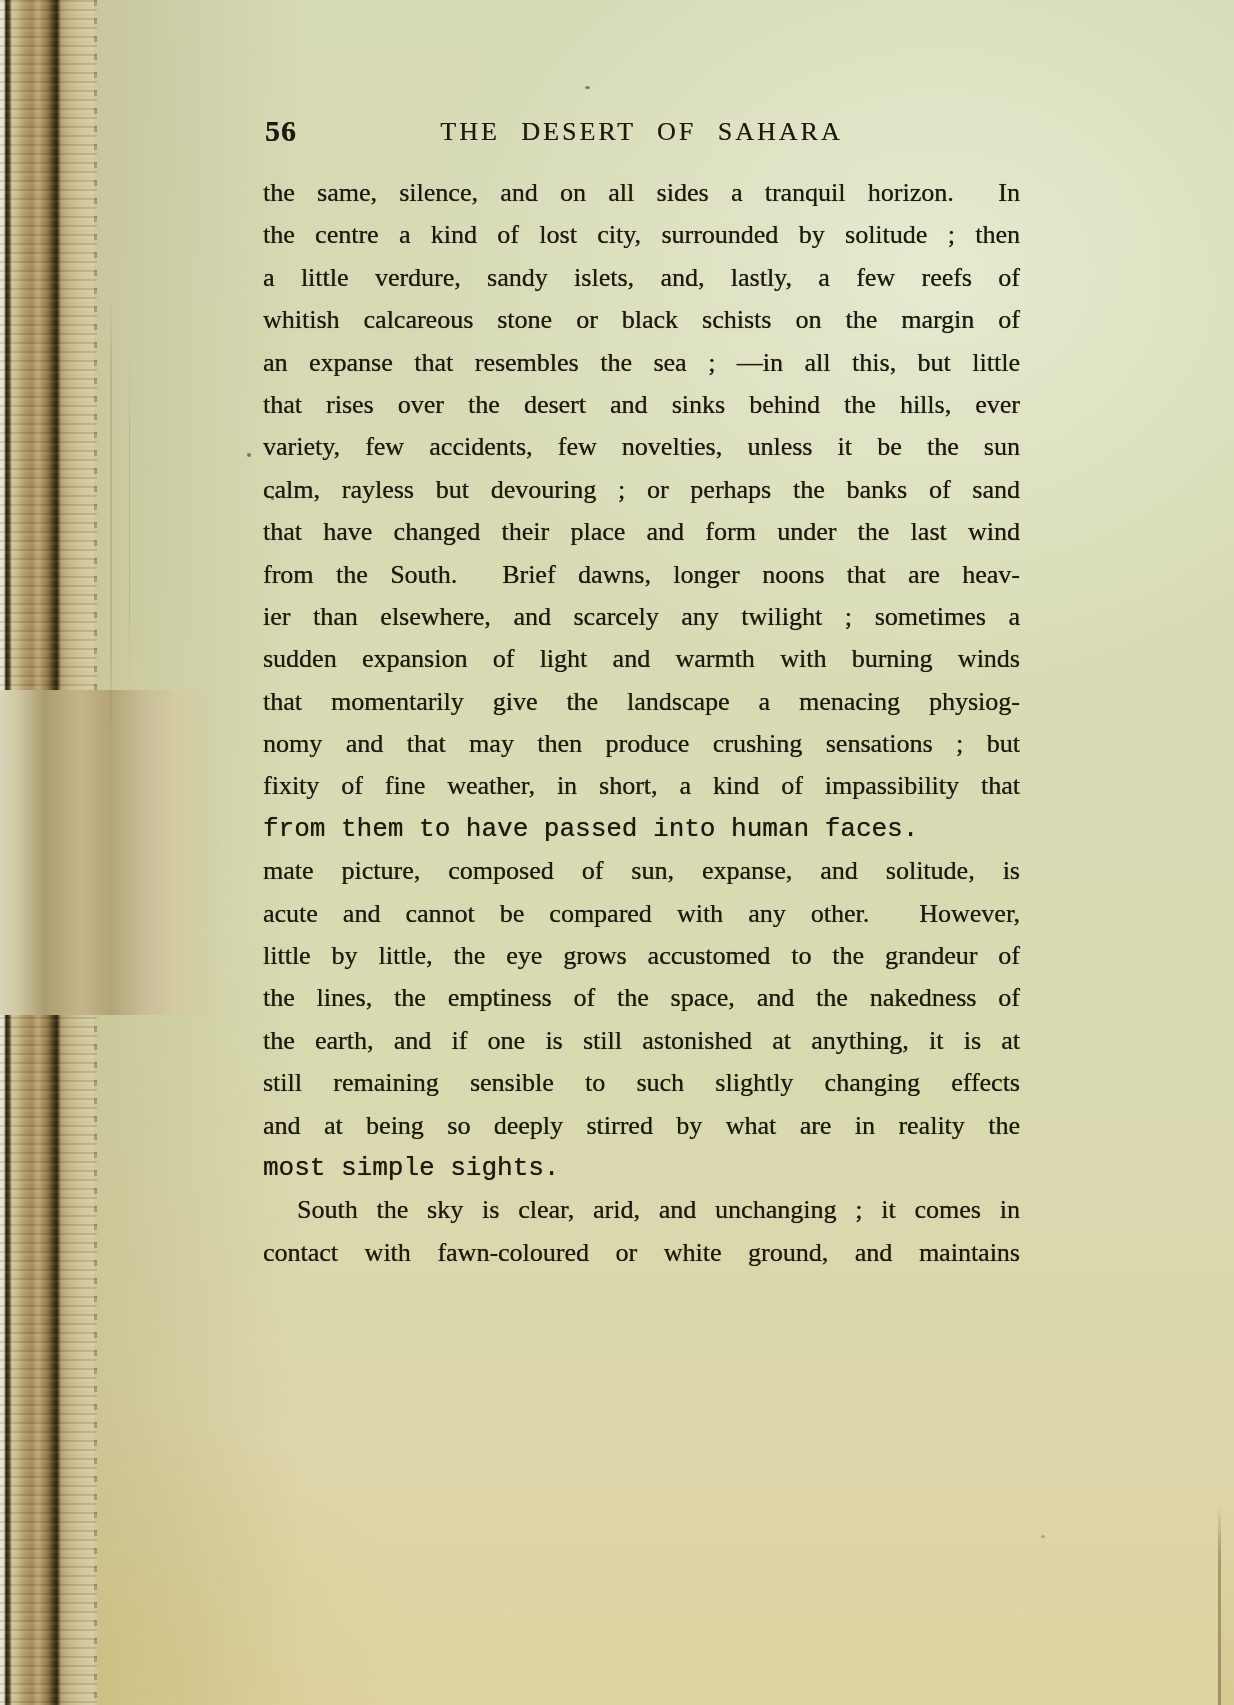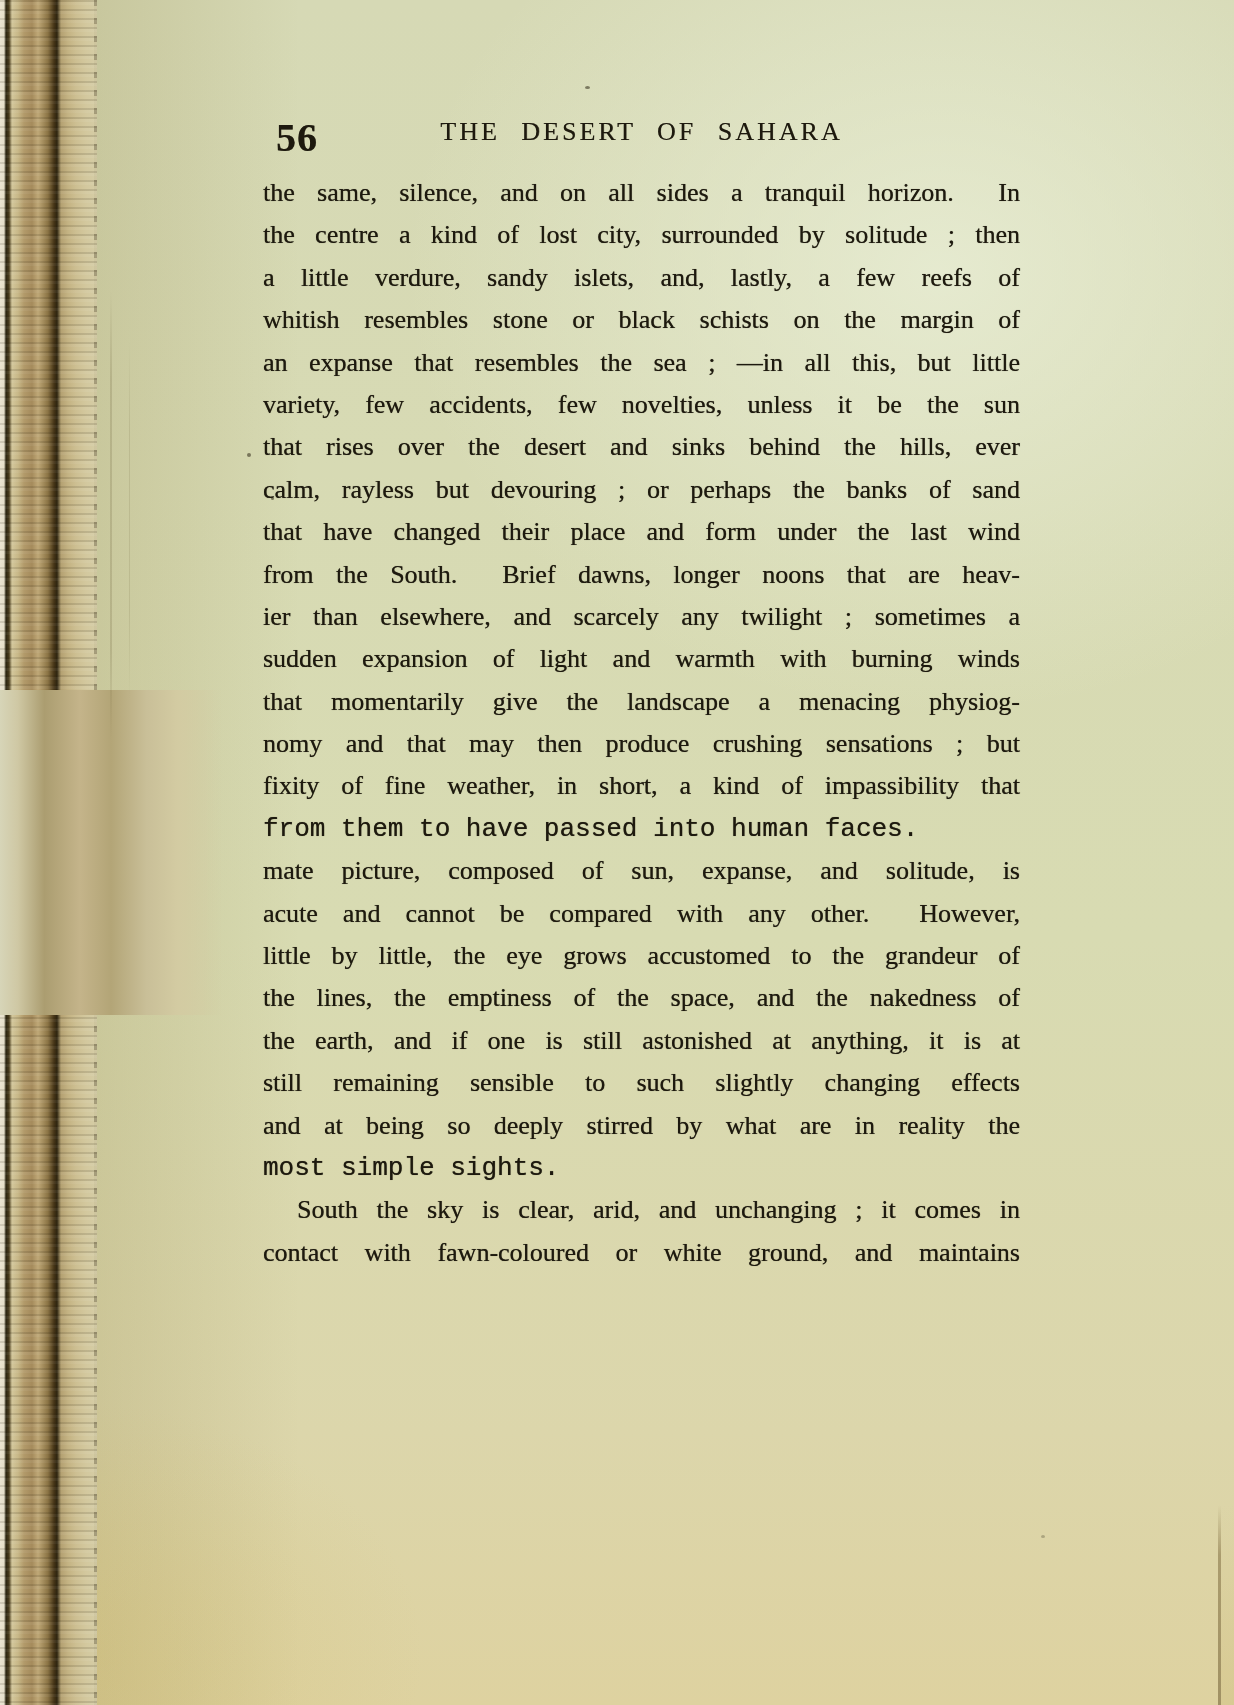--- a/index.html
+++ b/index.html
@@ -69,23 +69,22 @@
   .speck.s4 { left: 1041px; top: 1535px; width: 4px; height: 3px; opacity: .5; }
 
   
   .content {
     position: absolute; left: 263px; top: 108px; width: 757px;
     color: #1d190e;
   }
   .header { position: relative; height: 64px; }
   .pagenum {
     position: absolute; left: 2px; top: 6px;
-    font-size: 40px; font-weight: 600; letter-spacing: 1px;
+    font-size: 30px; font-weight: 600; letter-spacing: 1px;
     text-shadow: 0.3px 0.3px 0.5px rgba(29,25,14,0.6);
-    margin-left: 11px;
   }
   .title {
     text-align: center; padding-top: 9px;
     font-size: 26px; font-weight: 400;
     letter-spacing: 3px; word-spacing: 12px;
     text-shadow: 0.3px 0.3px 0.5px rgba(29,25,14,0.55);
   }
 
   .bodytext { margin-top: 0; }
   .ln {
@@ -121,24 +120,24 @@
     <div class="header">
       <span class="pagenum">56</span>
       <div class="title">THE DESERT OF SAHARA</div>
     </div>
 
     <div class="bodytext">
 
       <div class="ln">the same, silence, and on all sides a tranquil horizon.&nbsp; In</div>
       <div class="ln">the centre a kind of lost city, surrounded by solitude ; then</div>
       <div class="ln">a little verdure, sandy islets, and, lastly, a few reefs of</div>
-      <div class="ln">whitish resembles stone or black schists on the margin of</div>
+      <div class="ln">whitish calcareous stone or black schists on the margin of</div>
       <div class="ln">an expanse that resembles the sea ; —in all this, but little</div>
+      <div class="ln">that rises over the desert and sinks behind the hills, ever</div>
       <div class="ln">variety, few accidents, few novelties, unless it be the sun</div>
-      <div class="ln">that rises over the desert and sinks behind the hills, ever</div>
       <div class="ln">calm, rayless but devouring ; or perhaps the banks of sand</div>
       <div class="ln">that have changed their place and form under the last wind</div>
       <div class="ln">from the South.&nbsp; Brief dawns, longer noons that are heav-</div>
       <div class="ln">ier than elsewhere, and scarcely any twilight ; sometimes a</div>
       <div class="ln">sudden expansion of light and warmth with burning winds</div>
       <div class="ln">that momentarily give the landscape a menacing physiog-</div>
       <div class="ln">nomy and that may then produce crushing sensations ; but</div>
       <div class="ln">fixity of fine weather, in short, a kind of impassibility that</div>
       <div class="ln end">from them to have passed into human faces.</div>
 

